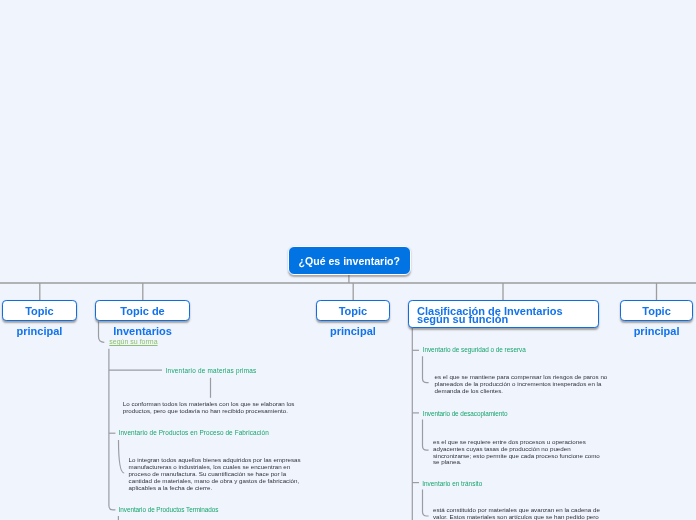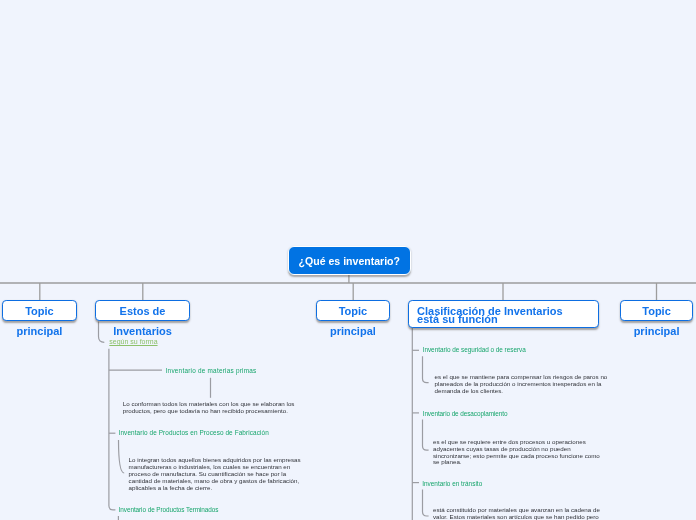--- a/index.html
+++ b/index.html
@@ -57,27 +57,27 @@
   </svg>
 
   <div class="node central" style="left:288px;top:246.4px;width:122.6px;height:28.6px;line-height:29.8px;">
     <span>¿Qué es inventario?</span>
   </div>
 
   <div class="node topic" style="left:2.4px;top:300.2px;width:74.2px;height:21.2px;line-height:20.2px;">
     <span>Topic principal</span>
   </div>
   <div class="node topic" style="left:94.9px;top:300.2px;width:95.3px;height:21.2px;line-height:20.2px;">
-    <span>Estos de Inventarios</span>
+    <span>Topic de Inventarios</span>
   </div>
   <div class="node topic" style="left:315.8px;top:300.2px;width:74.2px;height:21.2px;line-height:20.2px;">
     <span>Topic principal</span>
   </div>
   <div class="node topic multiline" style="left:407.7px;top:300.2px;width:191.3px;height:27.8px;padding:7.1px 33px 0 8.4px;line-height:7.8px;">
-    <span>Clasificación de Inventarios está su función</span>
+    <span>Clasificación de Inventarios según su función</span>
   </div>
   <div class="node topic" style="left:619.8px;top:300.2px;width:73.5px;height:21.2px;line-height:20.2px;">
     <span>Topic principal</span>
   </div>
 
   <div class="sub1" style="left:109.3px;top:337px;line-height:10px;">según su forma</div>
 
   <div class="sub2" style="left:165.6px;top:365.6px;line-height:10px;letter-spacing:0.23px;">Inventario de materias primas</div>
   <div class="desc" style="left:122.8px;top:400.9px;">Lo conforman todos los materiales con los que se elaboran los productos, pero que todavía no han recibido procesamiento.</div>
 

